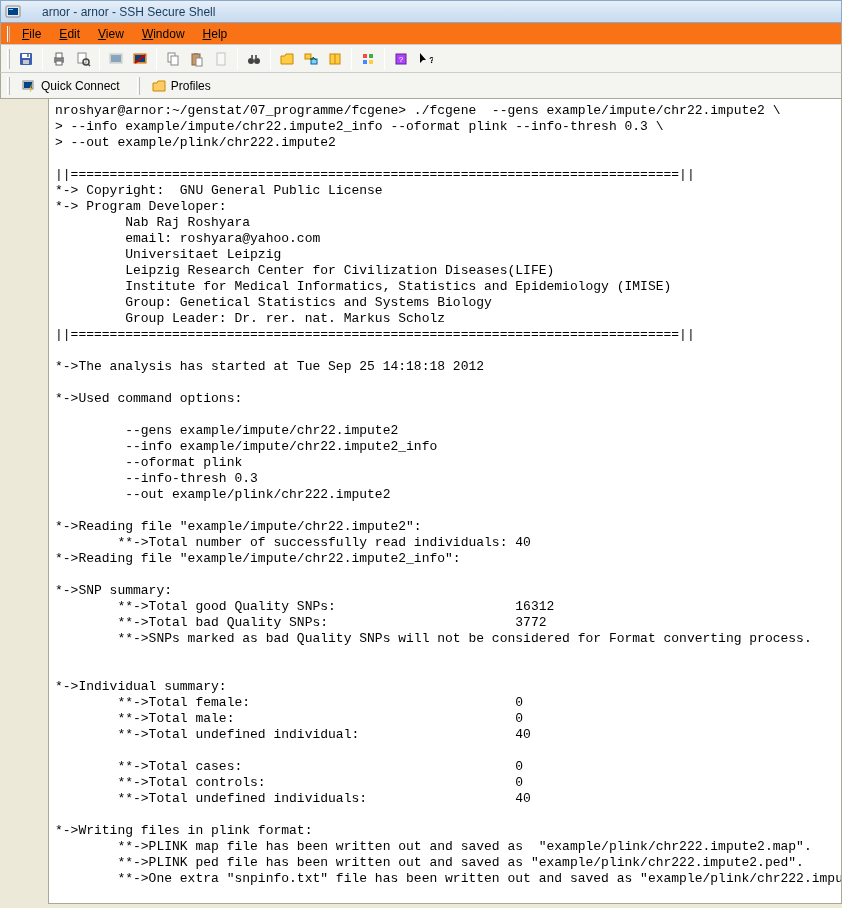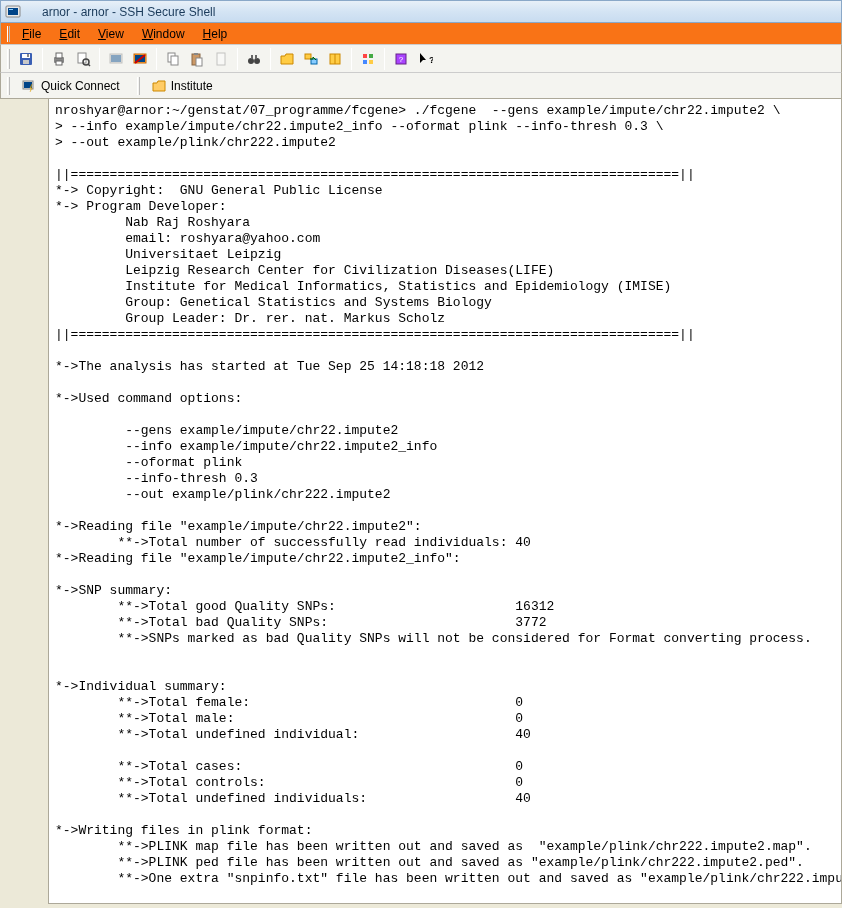--- a/index.html
+++ b/index.html
@@ -282,21 +282,21 @@
         <rect x="3" y="4" width="8" height="6" fill="#048"></rect>
         <path d="M11 6 L9 10 L11 10 L9 14" fill="#fc0" stroke="#c80" stroke-width="0.5"></path>
       </svg>
     <span>Quick Connect</span>
   </span>
   <span class="handle" style="margin-left:4px;"></span>
   <span class="connect-btn">
     <svg class="ico" viewBox="0 0 16 16">
         <path d="M2 5 L6 5 L7 3 L14 3 L14 13 L2 13 Z" fill="#fc6" stroke="#c80"></path>
       </svg>
-    <span>Institute</span>
+    <span>Profiles</span>
   </span>
 </div>
 
 <div class="terminal"><span id="term-text">nroshyar@arnor:~/genstat/07_programme/fcgene&gt; ./fcgene  --gens example/impute/chr22.impute2 \
 &gt; --info example/impute/chr22.impute2_info --oformat plink --info-thresh 0.3 \
 &gt; --out example/plink/chr222.impute2
 
 ||==============================================================================||
 *-&gt; Copyright:  GNU General Public License
 *-&gt; Program Developer:

